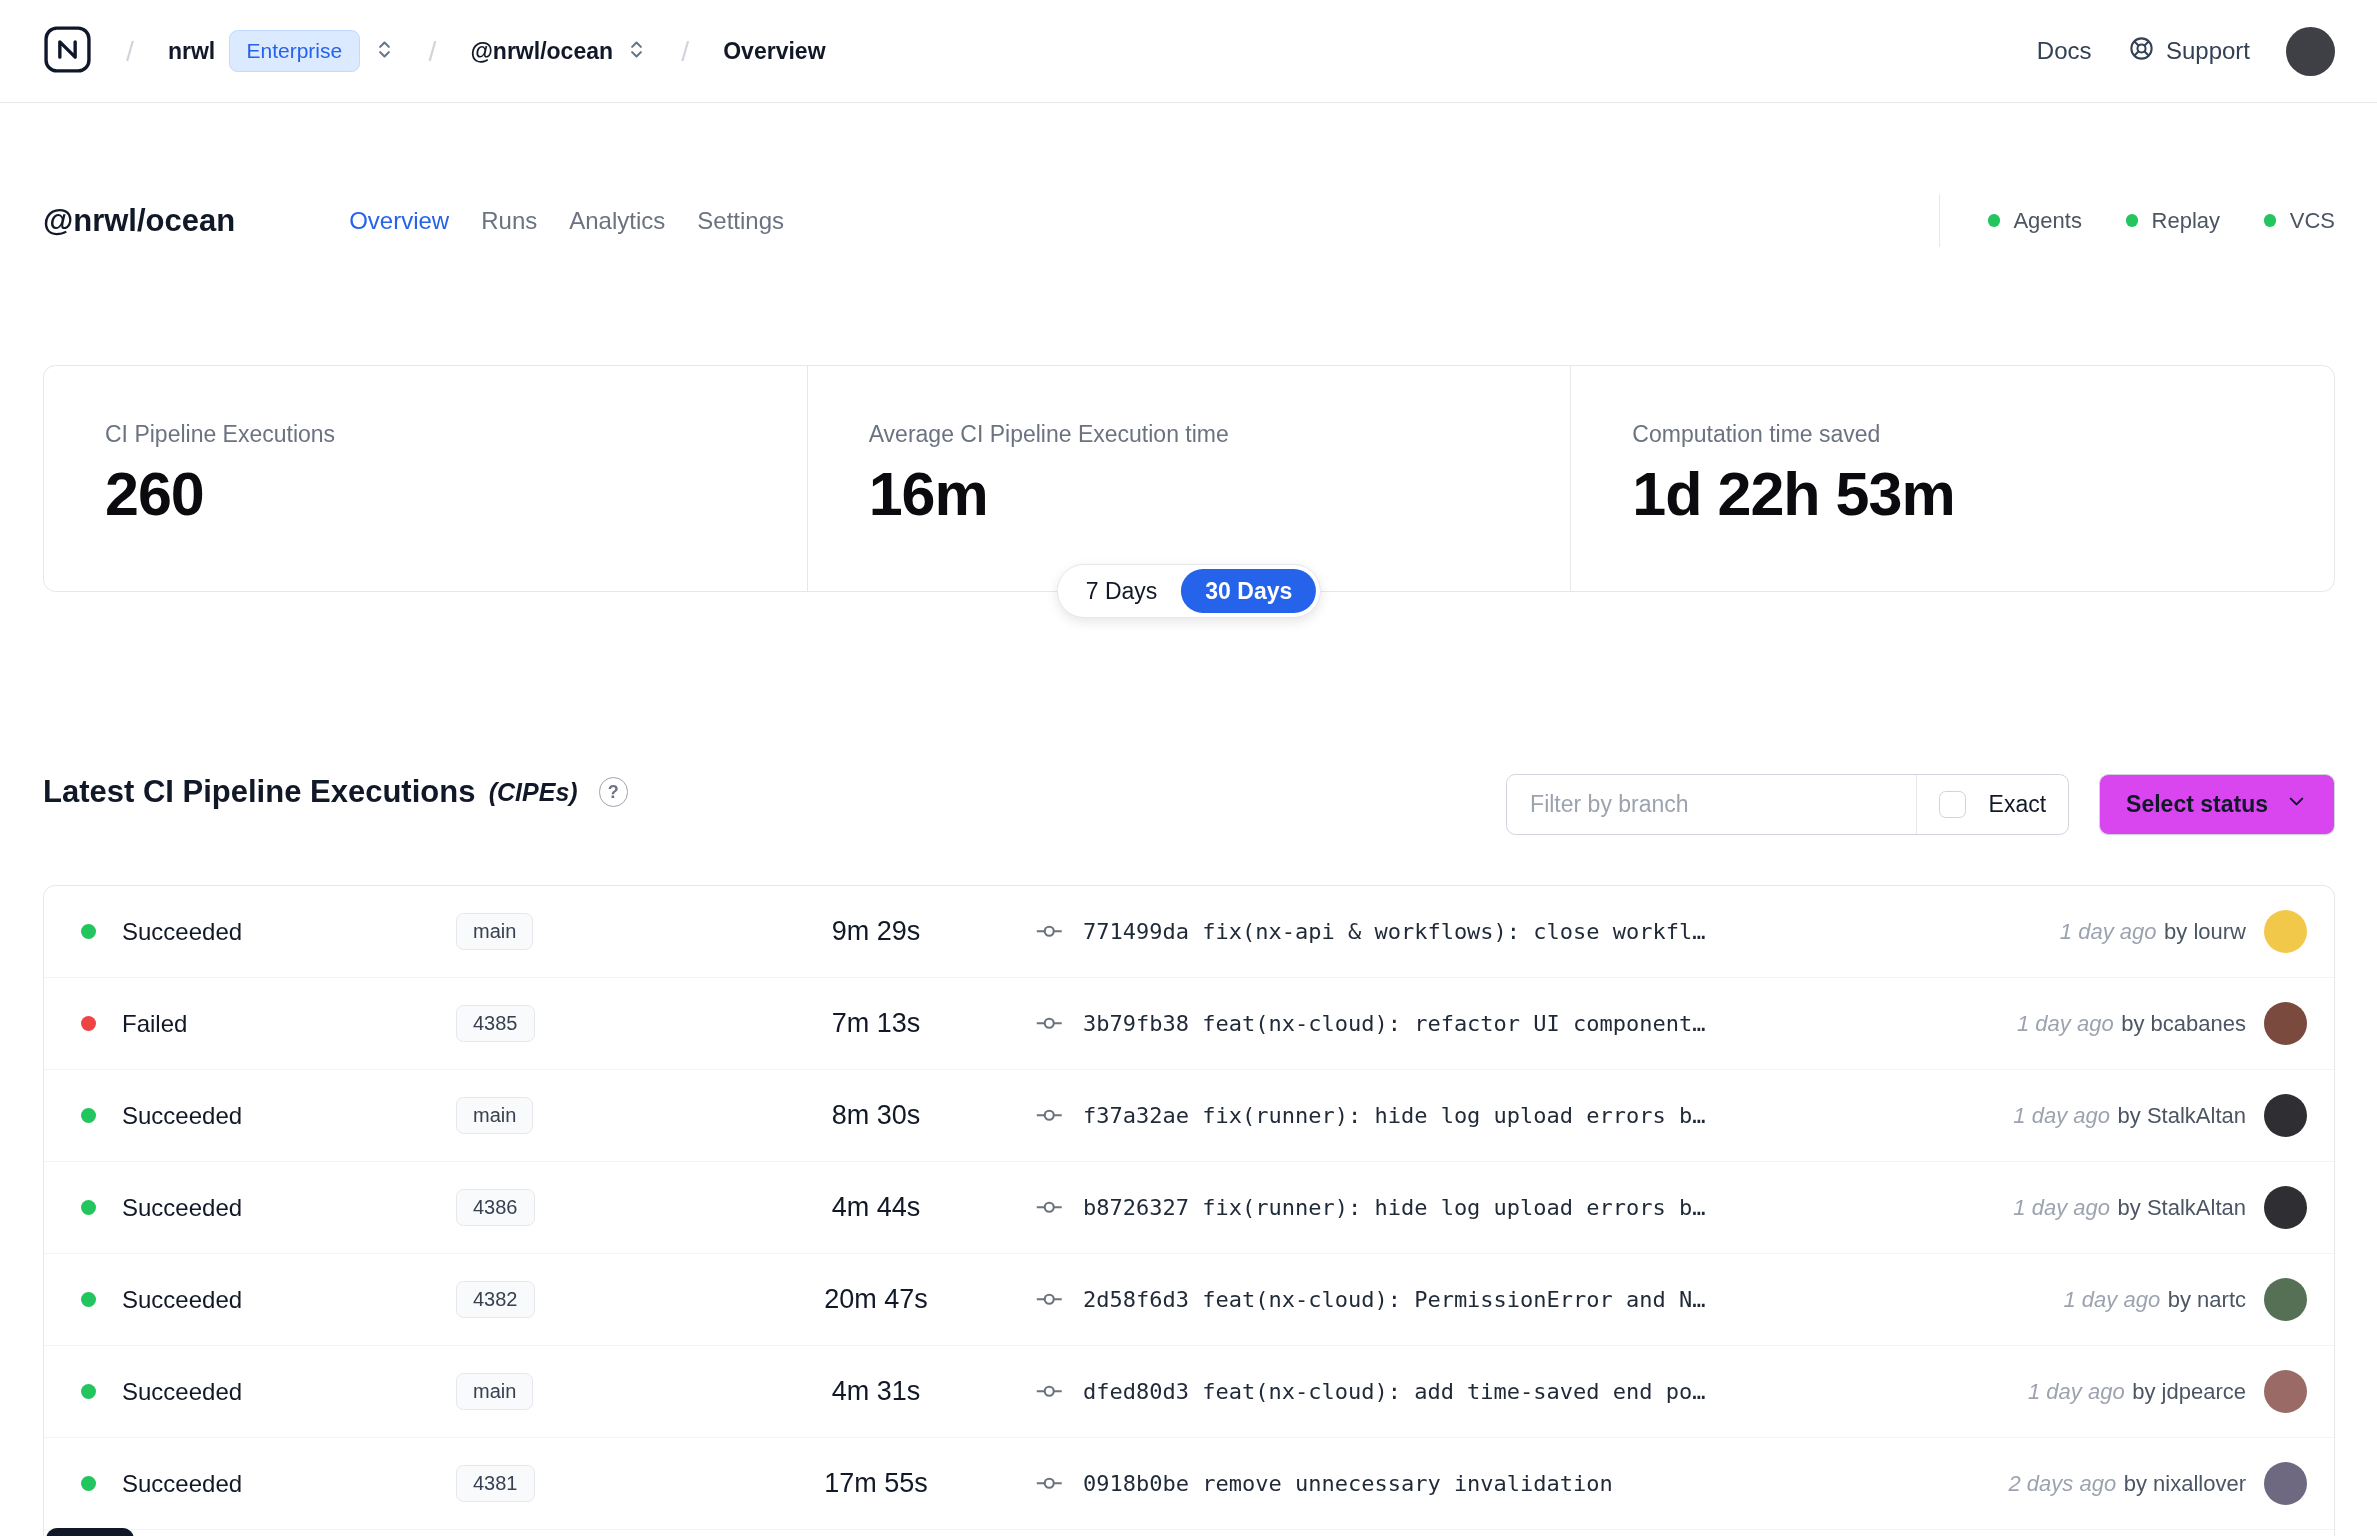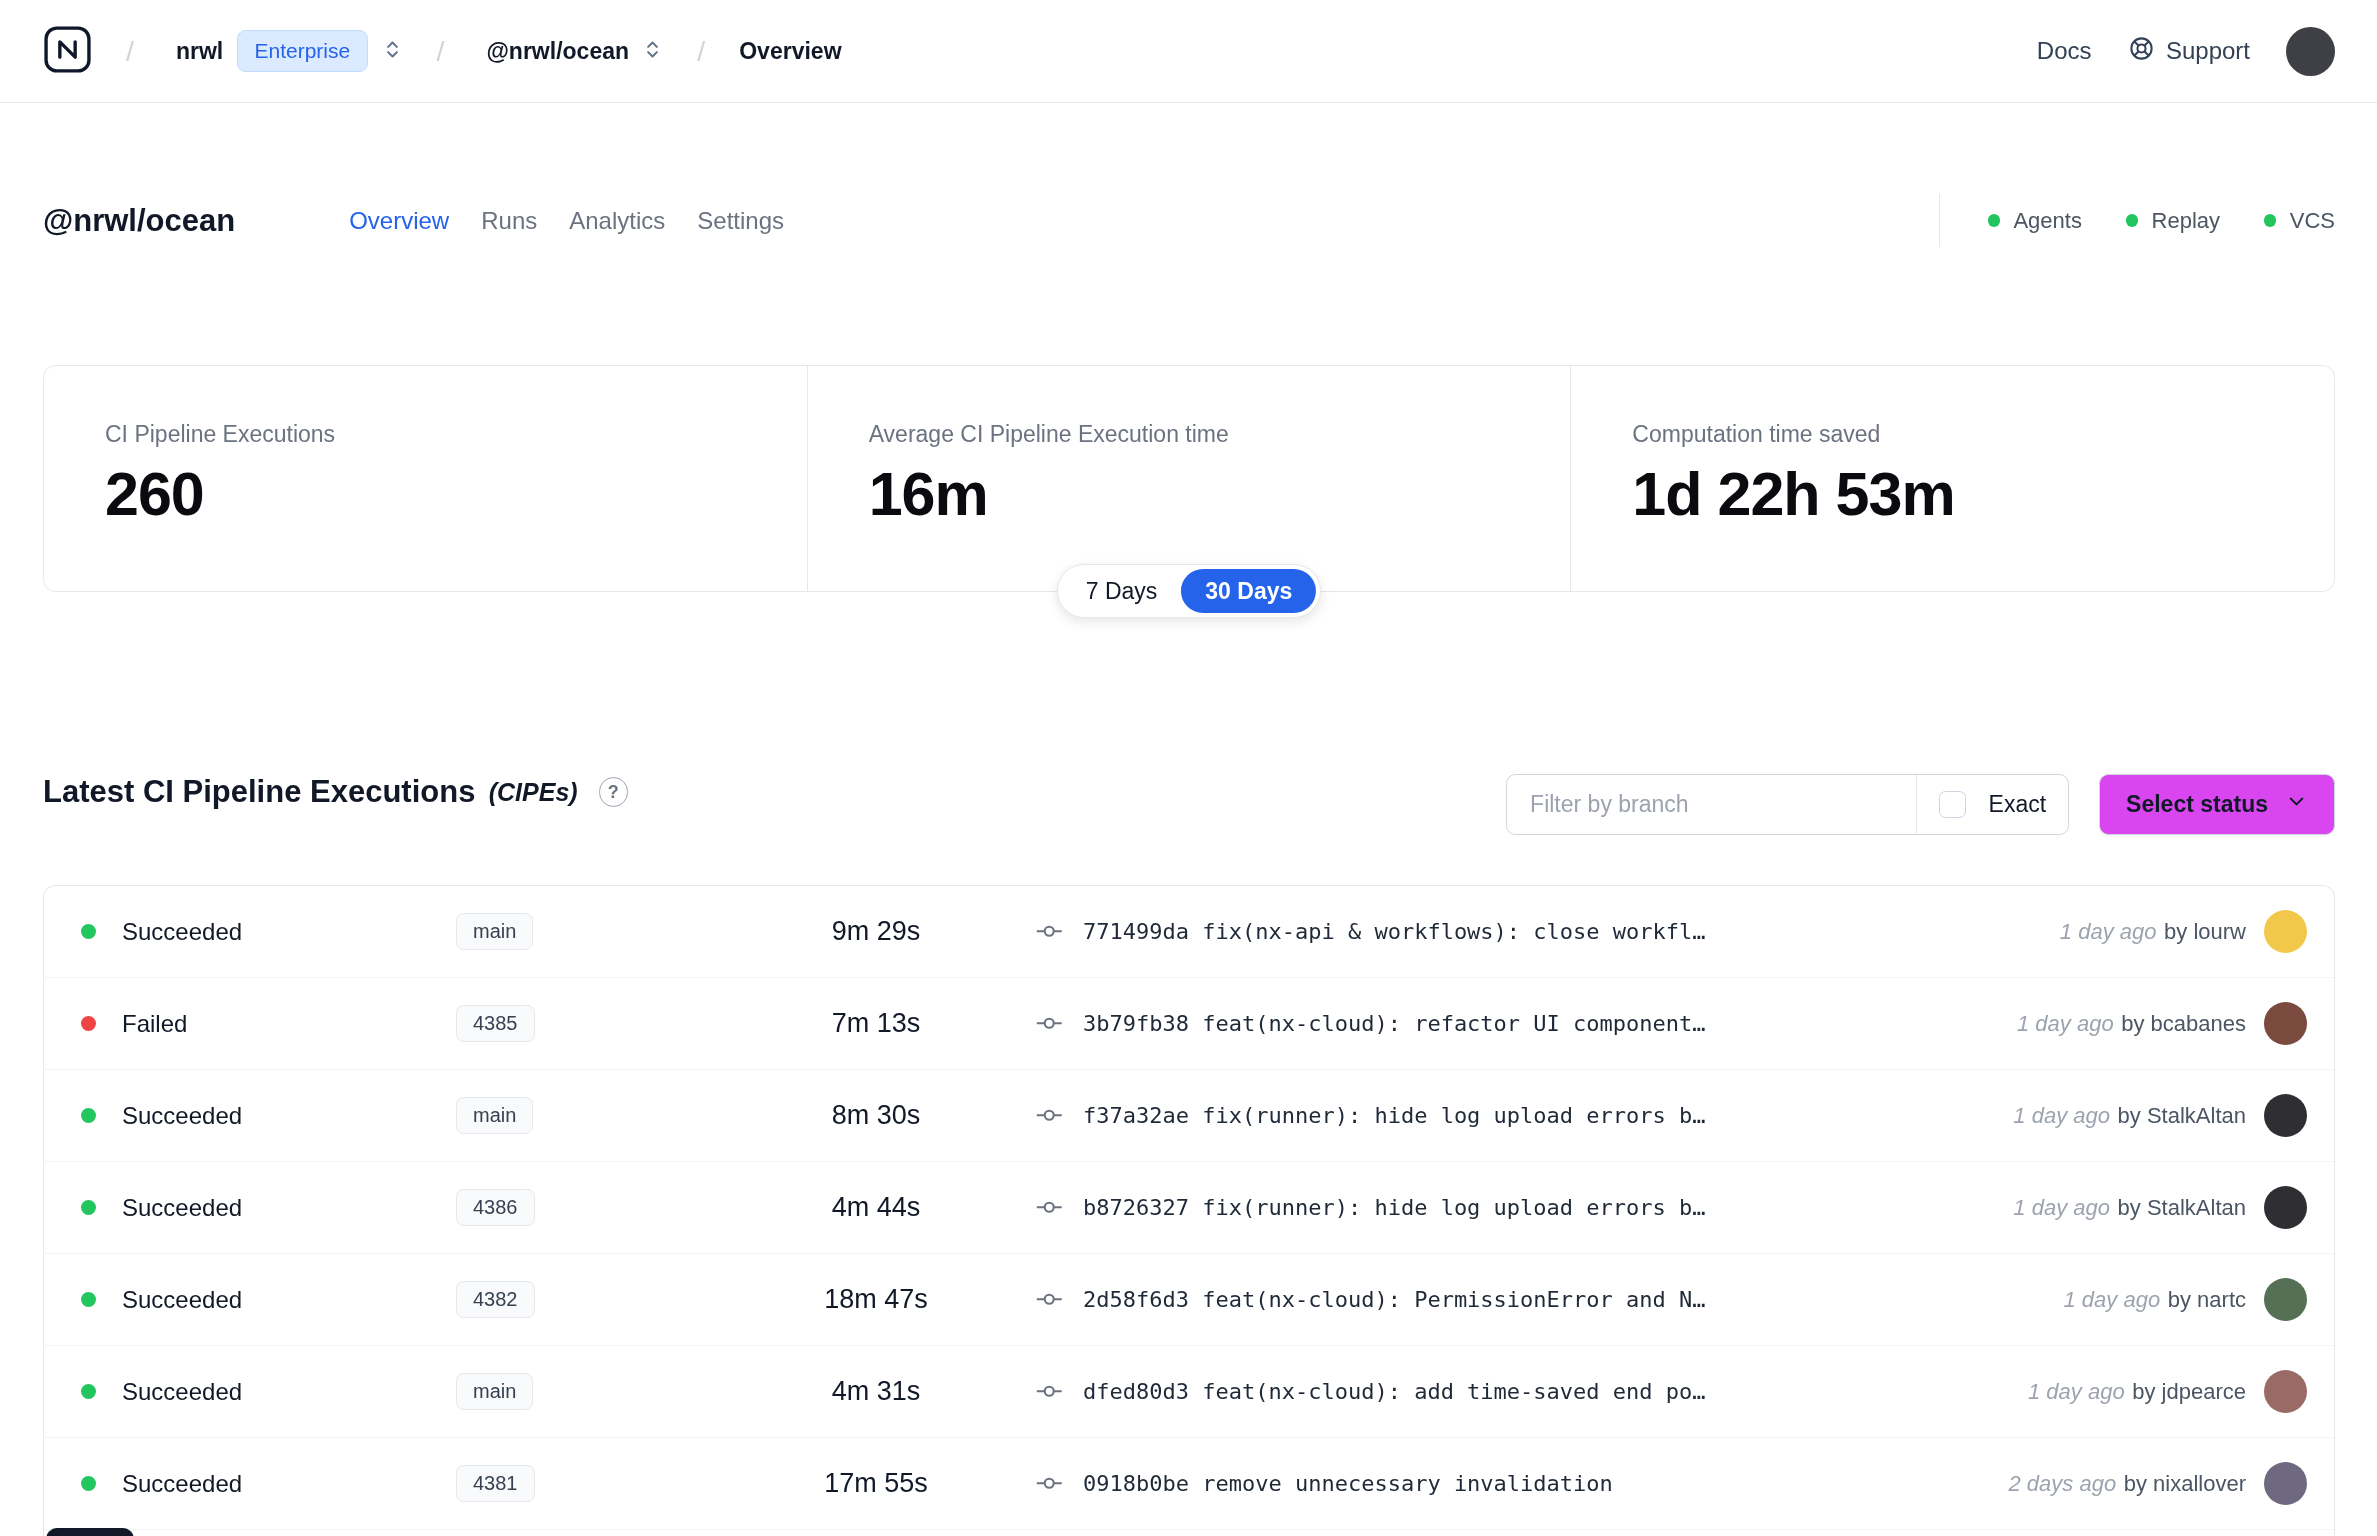--- a/index.html
+++ b/index.html
@@ -9,21 +9,21 @@
     font-family:"Liberation Sans", sans-serif; color:#111827;
   }
   
   .navbar { height:103px; display:flex; align-items:center; padding:0 43px;
             border-bottom:1px solid #e5e7eb; background:#fff; }
   .nav-left { display:flex; align-items:center; gap:34px; }
   .crumb-slash { color:#d1d5db; font-size:28.5px; font-weight:300; }
   .org-name { font-size:23px; font-weight:700; color:#111827; }
   .badge-enterprise { background:#dbeafe; border:1px solid #bfdbfe; color:#2563eb;
        font-size:21px; font-weight:500; padding:7.6px 17px; border-radius:8.6px; }
-  .selector-group { display:flex; align-items:center; gap:13.3px;margin-left:8px; }
+  .selector-group { display:flex; align-items:center; gap:13.3px; }
   .workspace-name, .page-name { font-size:23px; font-weight:600; color:#111827; }
   .nav-right { margin-left:auto; display:flex; align-items:center; gap:36px; }
   .nav-link { font-size:24px; color:#334155; font-weight:500; cursor:pointer; }
   .support-item { display:flex; align-items:center; gap:11.4px; font-size:24px; color:#334155; font-weight:500; cursor:pointer;}
   .avatar-nav { width:49px; height:49px; border-radius:50%; background:#3f3f46; }
 
   
   .ws-header { display:flex; align-items:center; padding:0 43px; margin-top:87px; height:61px; }
   .ws-title { font-size:31px; font-weight:700; color:#111827; }
   .tabs { display:flex; gap:32px; margin-left:114px; align-items:center; }
@@ -293,21 +293,21 @@
     <span class="commit-text"><span>b8726327</span> <span>fix(runner): hide log upload errors b…</span></span>
     <span class="meta"><span class="time">1 day ago</span><span class="author">by StalkAltan</span></span>
     <span class="row-avatar" style="background: rgb(47, 47, 51);"></span>
   </div>
     <div class="row">
     <span class="dot" style="background: rgb(34, 197, 94);"></span>
     <span class="status-text">Succeeded</span>
     <span class="badge-cell">
       <span class="branch-badge">4382</span>
     </span>
-    <span class="duration">18m 47s</span>
+    <span class="duration">20m 47s</span>
     <span class="commit-icon-cell">
       <svg width="28.5" height="28.5" viewBox="0 0 24 24" fill="none" stroke="#6b7280" stroke-width="1.8">
           <circle cx="12" cy="12" r="3.8"></circle>
           <path d="M1.5 12h6.6M15.9 12h6.6"></path>
         </svg>
     </span>
     <span class="commit-text"><span>2d58f6d3</span> <span>feat(nx-cloud): PermissionError and N…</span></span>
     <span class="meta"><span class="time">1 day ago</span><span class="author">by nartc</span></span>
     <span class="row-avatar" style="background: rgb(85, 112, 85);"></span>
   </div>

